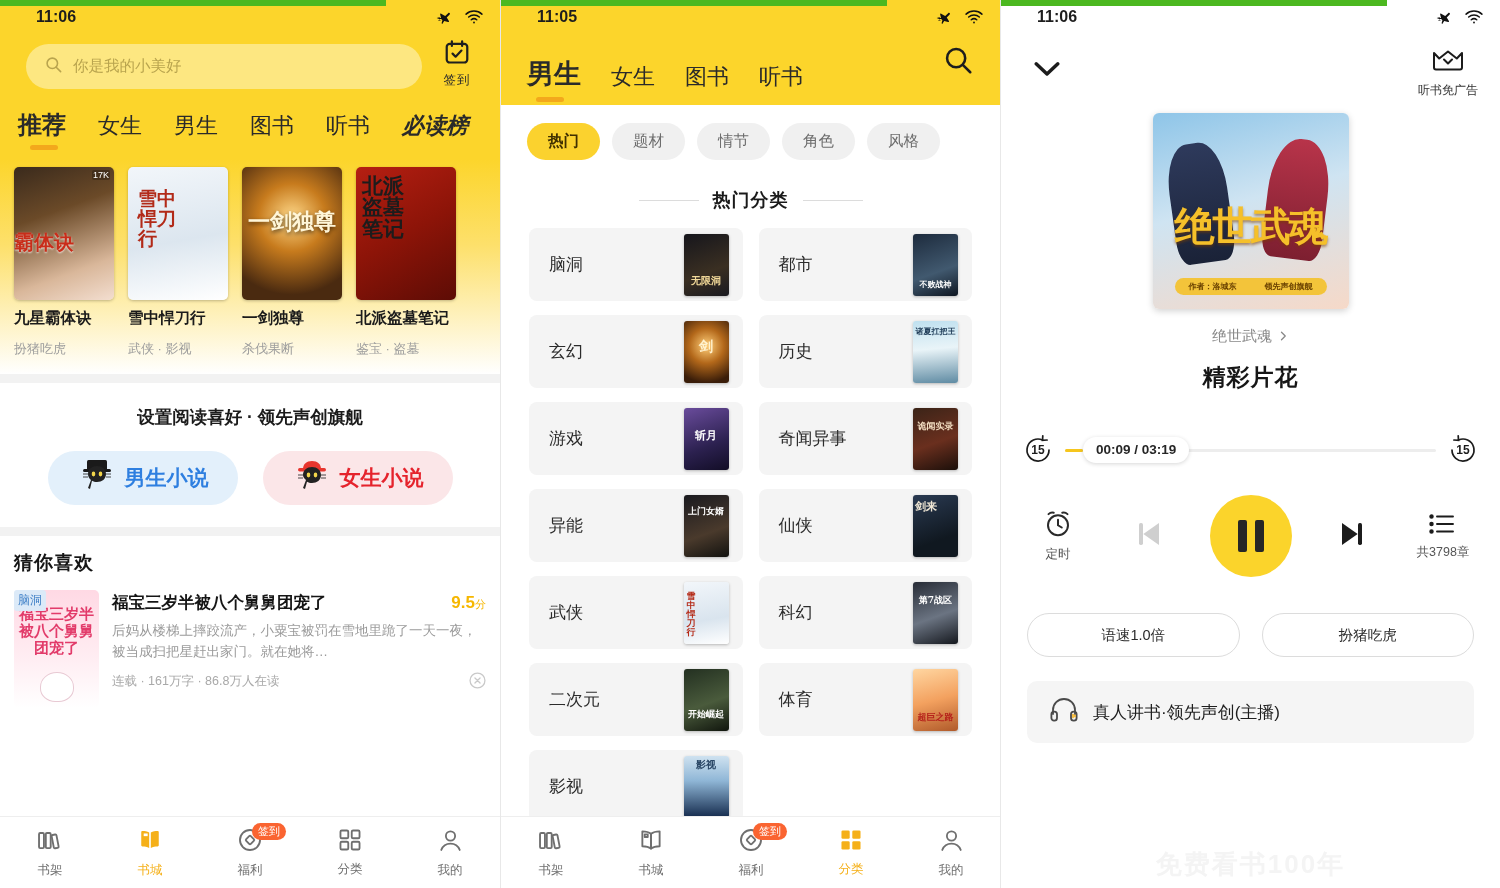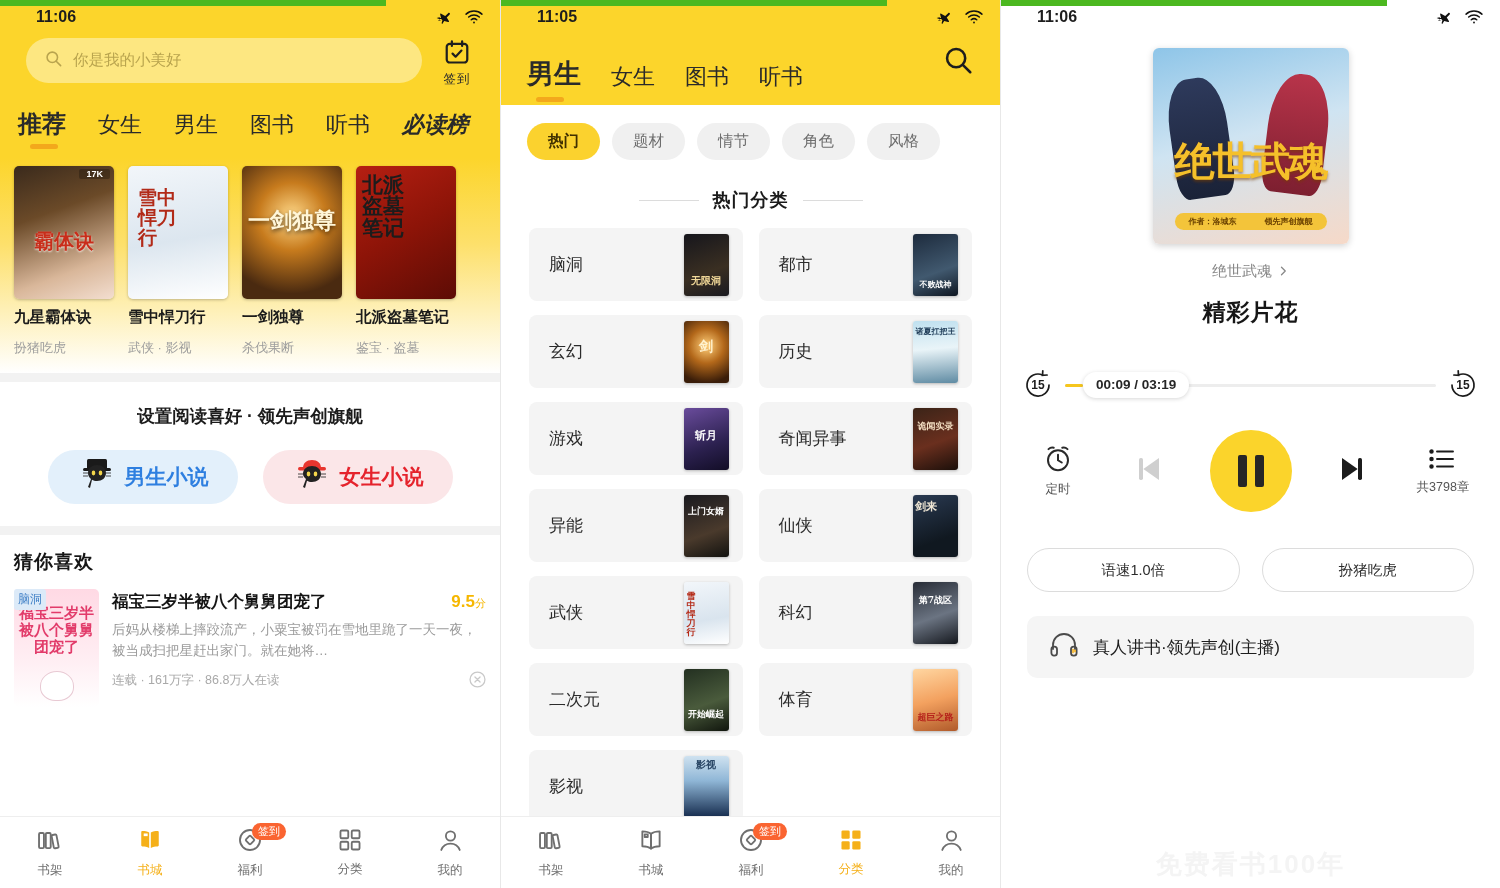--- a/index.html
+++ b/index.html
@@ -15,21 +15,21 @@
   
   .greenstrip { position:absolute; top:0; left:0; height:6px; background:#4CB820; z-index:60; }
 
   
   .statusbar { height:34px; display:flex; align-items:center; justify-content:space-between; padding:0 16px 0 20px; font-size:16px; font-weight:bold; color:#1d1d1d;margin-left:16px; }
   .statusbar .sb-right { display:flex; align-items:center; gap:10px; }
   .sb-icon { display:inline-flex; }
 
   
   .p1-head { background:#FCD52B; padding:0 0 6px 0; }
-  .searchrow { display:flex; align-items:flex-start; padding:4px 14px 6px 26px; gap:6px; }
+  .searchrow { display:flex; align-items:flex-end; padding:4px 14px 6px 26px; gap:6px;font-family:Liberation Mono, monospace; }
   .searchbox { flex:1; height:45px; background:#FDE781; border-radius:23px; display:flex; align-items:center; padding:0 18px; gap:10px; }
   .searchbox .ph { color:#B9A44E; font-size:15.5px; }
   .signin { width:58px; text-align:center; color:#2b2b2b; }
   .signin .lbl { font-size:12.5px; margin-top:1px; letter-spacing:1px; }
 
   .tabs1 { display:flex; align-items:flex-end; gap:0; padding:14px 0 0 18px; }
   .tabs1 .t { font-size:22px; color:#2a2a2a; margin-right:32px; position:relative; padding-bottom:12px; font-family:"DejaVu Serif", serif; }
   .tabs1 .t.active { font-weight:bold; font-size:24px; }
   .tabs1 .t.bold { font-weight:bold; font-style:italic; }
   .tabs1 .t.active:after { content:""; position:absolute; left:12px; bottom:3px; width:28px; height:5px; border-radius:3px; background:#F3A81C; }
@@ -200,22 +200,22 @@
       <div class="t">听书</div>
       <div class="t bold">必读榜</div>
     </div>
   </div>
 
   <div class="grad1">
     <div class="bookrow">
       <div class="bcard">
         <div class="bcover">
           <div class="art c1"></div>
-          <div style="position:absolute;top:3px;right:4px;font-size:9px;font-weight:bold;color:#fff;background:rgba(0,0,0,.25);padding:0 7px;border-radius:2px">17K</div>
-          <div style="position:absolute;left:0;right:0;top:62px;text-align:center;font-size:20px;font-weight:bold;color:#c92d1a;text-shadow:0 1px 2px rgba(255,255,255,.8);" class="vt">霸体诀</div>
+          <div style="position:absolute;top:3px;right:4px;font-size:9px;font-weight:normal;color:#fff;background:rgba(0,0,0,.25);padding:0 1px;border-radius:2px">17K</div>
+          <div style="position:absolute;left:0;right:0;top:62px;font-size:20px;font-weight:bold;color:#c92d1a;text-shadow:0 1px 2px rgba(255,255,255,.8);" class="vt">霸体诀</div>
         </div>
         <div class="btitle">九星霸体诀</div>
         <div class="bsub">扮猪吃虎</div>
       </div>
       <div class="bcard">
         <div class="bcover">
           <div class="art c2"></div>
           <div style="position:absolute;left:10px;top:22px;width:46px;font-size:19px;line-height:1.05;font-weight:bold;color:#b22a18;" class="vt">雪中悍刀行</div>
         </div>
         <div class="btitle">雪中悍刀行</div>
@@ -571,20 +571,36 @@
         <svg width="20" height="20" viewBox="0 0 24 24" fill="none" stroke="#111" stroke-width="1.8" stroke-linecap="round">
             <path d="M2.5 8.6a14 14 0 0 1 19 0"></path>
             <path d="M5.6 12a9.6 9.6 0 0 1 12.8 0"></path>
             <path d="M8.7 15.3a5.2 5.2 0 0 1 6.6 0"></path>
             <circle cx="12" cy="18.6" r="1.1" fill="#111" stroke="none"></circle>
           </svg>
       </span>
     </span>
   </div>
 
+  <div class="p3-top">
+    <span>
+      <svg width="40" height="40" viewBox="0 0 24 24" fill="none" stroke="#1c1c1c" stroke-width="2.1" stroke-linecap="round" stroke-linejoin="round">
+          <path d="M5.5 9.5L12 15.6l6.5-6.1"></path>
+        </svg>
+    </span>
+    <div class="vip">
+      <span>
+        <svg width="34" height="28" viewBox="0 0 34 28" fill="none" stroke="#1c1c1c" stroke-width="2" stroke-linejoin="round">
+            <path d="M3 5l5.2 5.5L17 3.5l8.8 7L31 5v14.5c0 1.1-.9 2-2 2H5c-1.1 0-2-.9-2-2V5z"></path>
+            <path d="M13 11.5l4 4 4-4" stroke-linecap="round"></path>
+          </svg>
+      </span>
+      <div class="vlbl">听书免广告</div>
+    </div>
+  </div>
 
   <div class="p3-cover-wrap">
     <div class="p3-cover">
       <div class="art cw"></div>
       <div style="position:absolute;left:18px;top:30px;width:58px;height:120px;background:linear-gradient(180deg,#2e3a5c,#1a2237);border-radius:40% 40% 20% 20%;transform:rotate(-8deg)"></div>
       <div style="position:absolute;right:22px;top:26px;width:60px;height:120px;background:linear-gradient(180deg,#b8344a,#7d1f30);border-radius:45% 45% 18% 18%;transform:rotate(7deg)"></div>
       <div style="position:absolute;left:0;right:0;top:86px;text-align:center;font-size:40px;font-weight:bold;color:#f5c02a;text-shadow:0 2px 3px rgba(120,60,0,.6);letter-spacing:-2px" class="vt">绝世武魂</div>
       <div style="position:absolute;left:22px;right:22px;bottom:14px;height:17px;border-radius:9px;background:#f3c43a;display:flex;align-items:center;justify-content:space-around;font-size:8px;color:#6b4200;font-weight:bold">
         <span>作者：洛城东</span>
         <span>领先声创旗舰</span>

